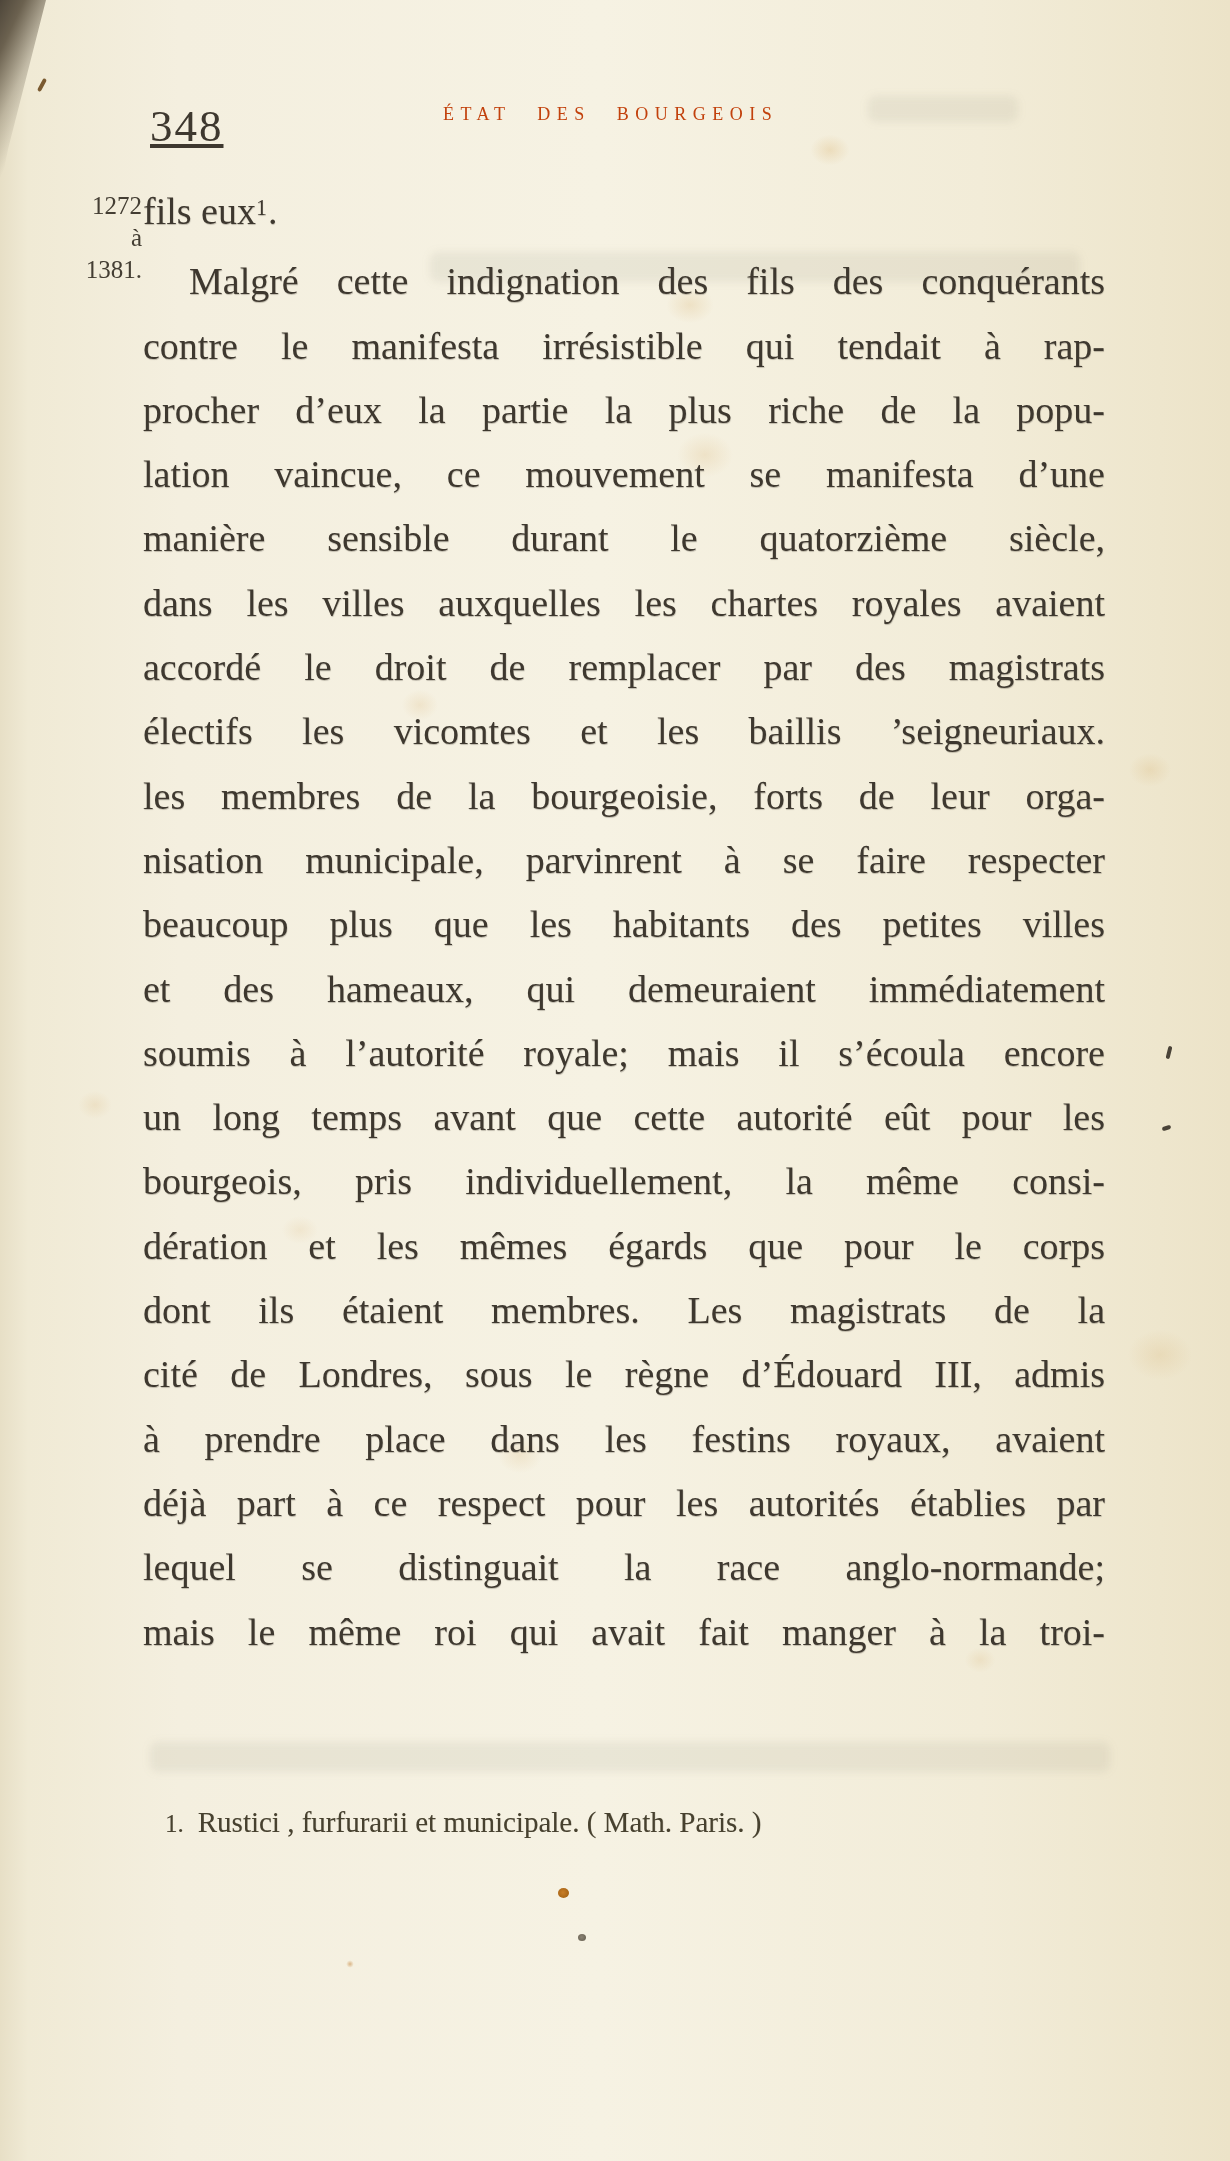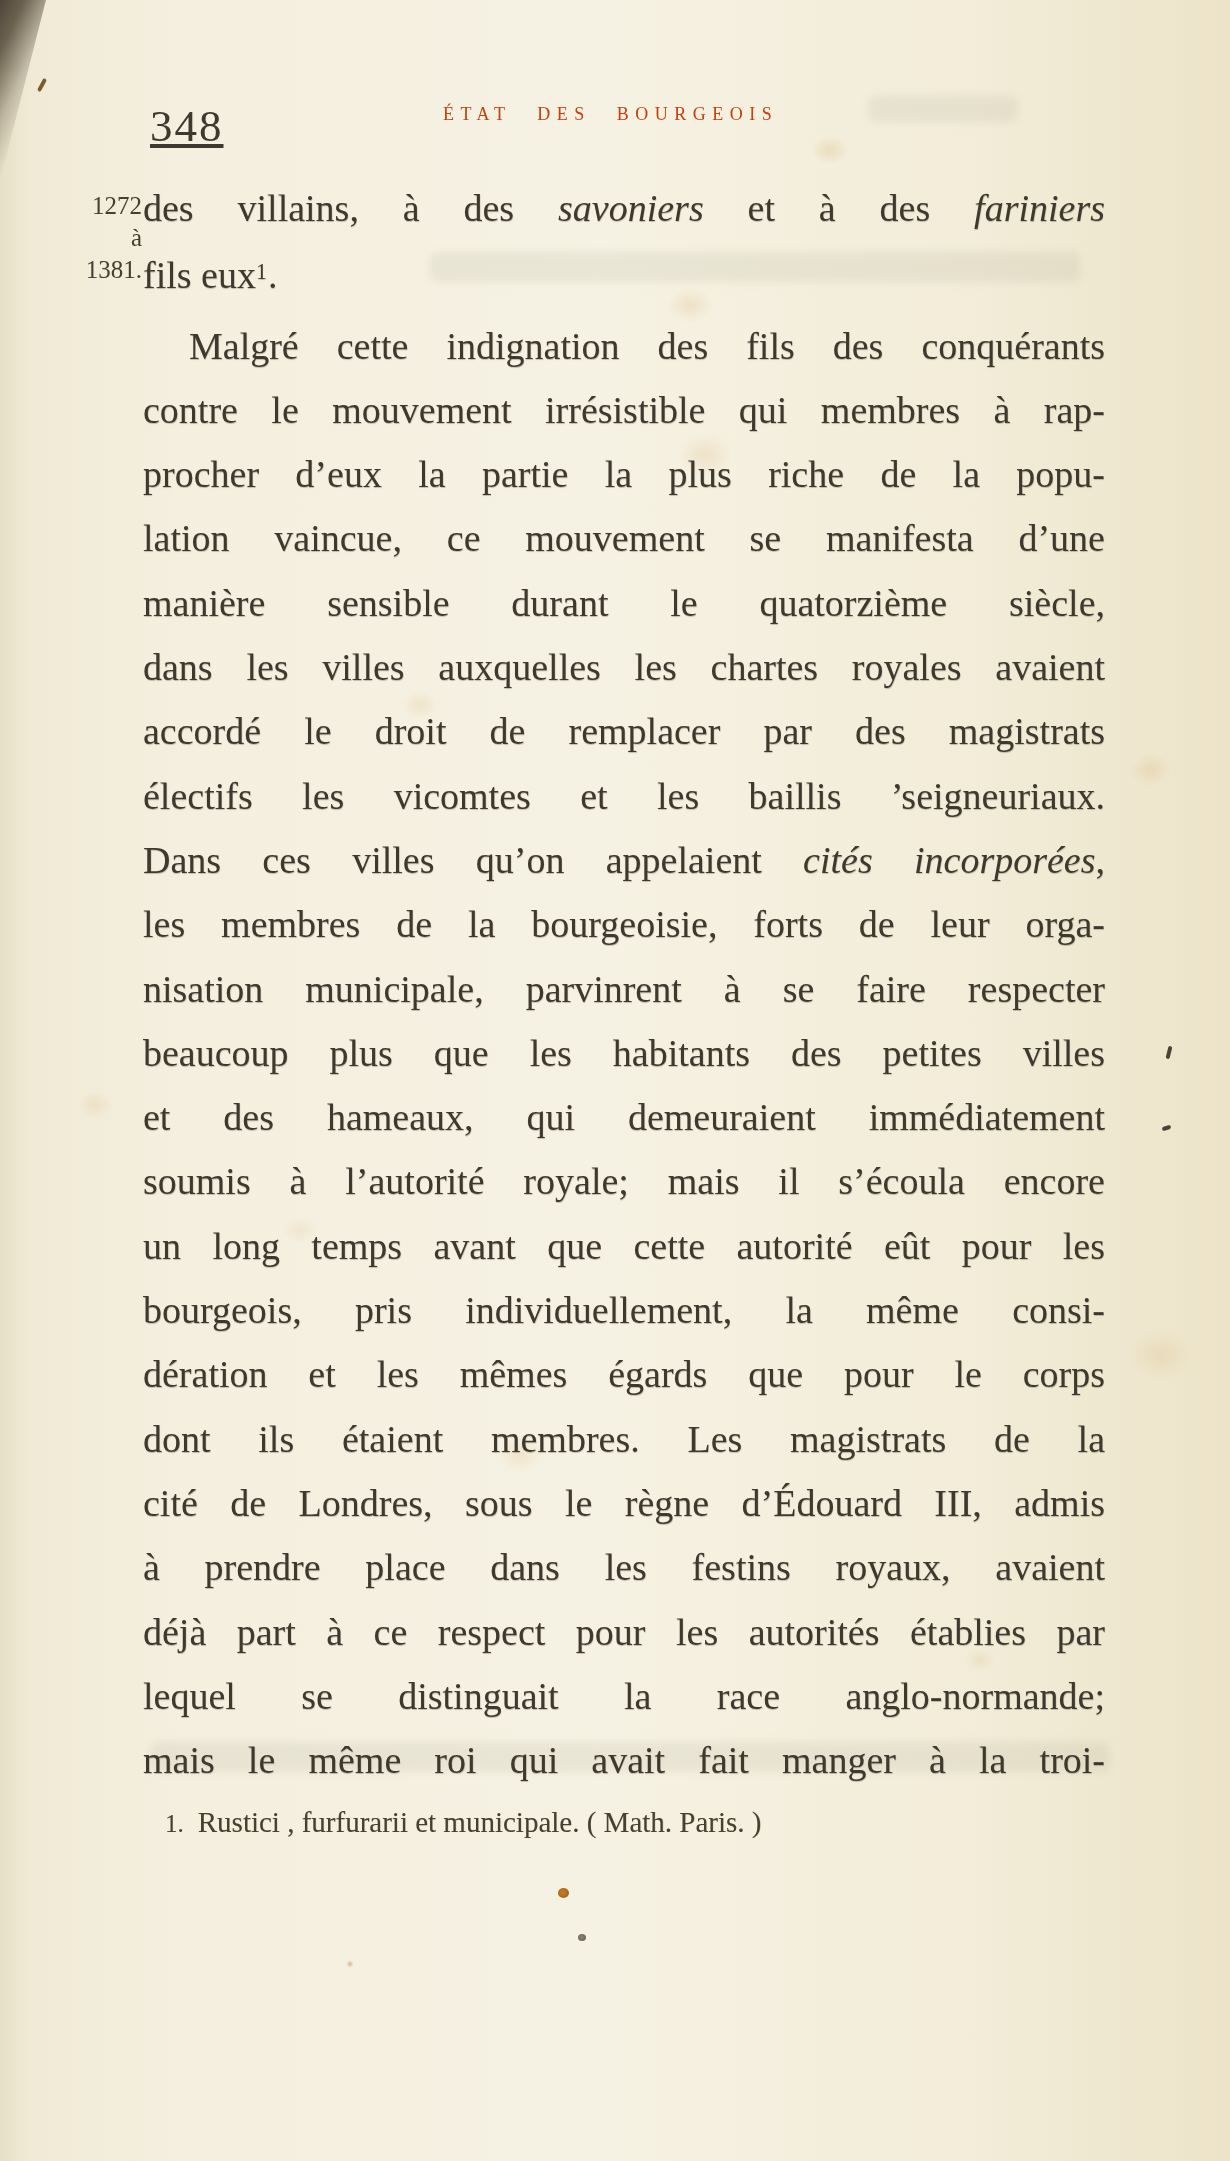--- a/index.html
+++ b/index.html
@@ -80,31 +80,29 @@
 <div class="pagenum">348</div>
 <div class="runhead">ÉTAT DES BOURGEOIS</div>
 
 <div class="marginnote">
   <div>1272</div>
   <div>à</div>
   <div>1381.</div>
 </div>
 
 <div class="bodytext">
-    <div class="line"><span>des villains, à des </span><span class="it">savoniers</span><span> et à des </span><span class="it">fariniers</span></div>
     <div class="line nj"><span>fils eux</span><span class="sup">1</span><span>.</span></div>
     <div class="line ind"><span>Malgré cette indignation des fils des conquérants</span></div>
-    <div class="line"><span>contre le mouvement irrésistible qui membres à rap-</span></div>
+    <div class="line"><span>contre le manifesta irrésistible qui tendait à rap-</span></div>
     <div class="line"><span>procher d’eux la partie la plus riche de la popu-</span></div>
     <div class="line"><span>lation vaincue, ce mouvement se manifesta d’une</span></div>
     <div class="line"><span>manière sensible durant le quatorzième siècle,</span></div>
     <div class="line"><span>dans les villes auxquelles les chartes royales avaient</span></div>
     <div class="line"><span>accordé le droit de remplacer par des magistrats</span></div>
     <div class="line"><span>électifs les vicomtes et les baillis ’seigneuriaux.</span></div>
-    <div class="line"><span>Dans ces villes qu’on appelaient </span><span class="it">cités incorporées</span><span>,</span></div>
     <div class="line"><span>les membres de la bourgeoisie, forts de leur orga-</span></div>
     <div class="line"><span>nisation municipale, parvinrent à se faire respecter</span></div>
     <div class="line"><span>beaucoup plus que les habitants des petites villes</span></div>
     <div class="line"><span>et des hameaux, qui demeuraient immédiatement</span></div>
     <div class="line"><span>soumis à l’autorité royale; mais il s’écoula encore</span></div>
     <div class="line"><span>un long temps avant que cette autorité eût pour les</span></div>
     <div class="line"><span>bourgeois, pris individuellement, la même consi-</span></div>
     <div class="line"><span>dération et les mêmes égards que pour le corps</span></div>
     <div class="line"><span>dont ils étaient membres. Les magistrats de la</span></div>
     <div class="line"><span>cité de Londres, sous le règne d’Édouard III, admis</span></div>

